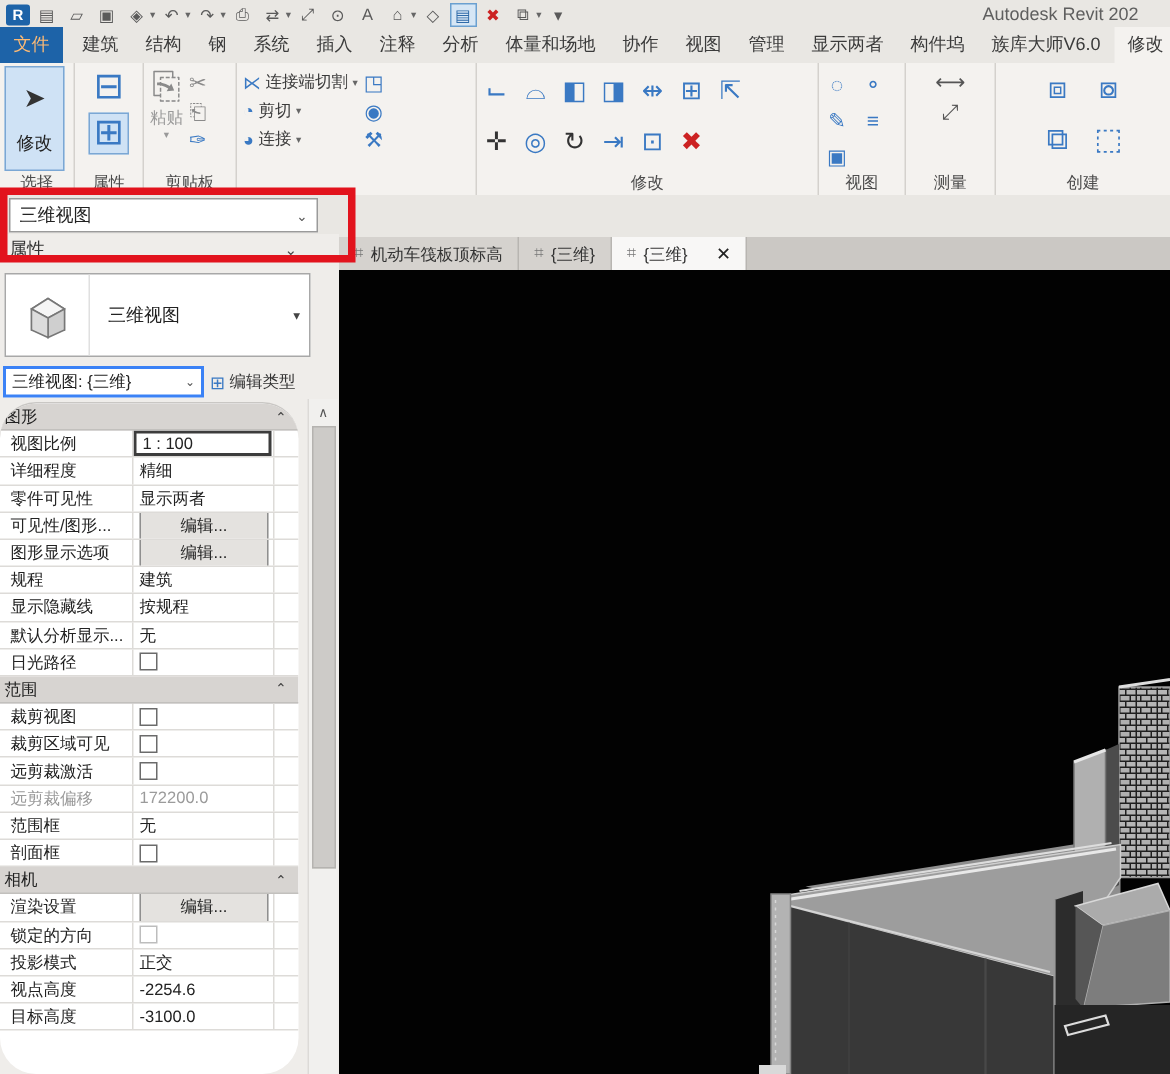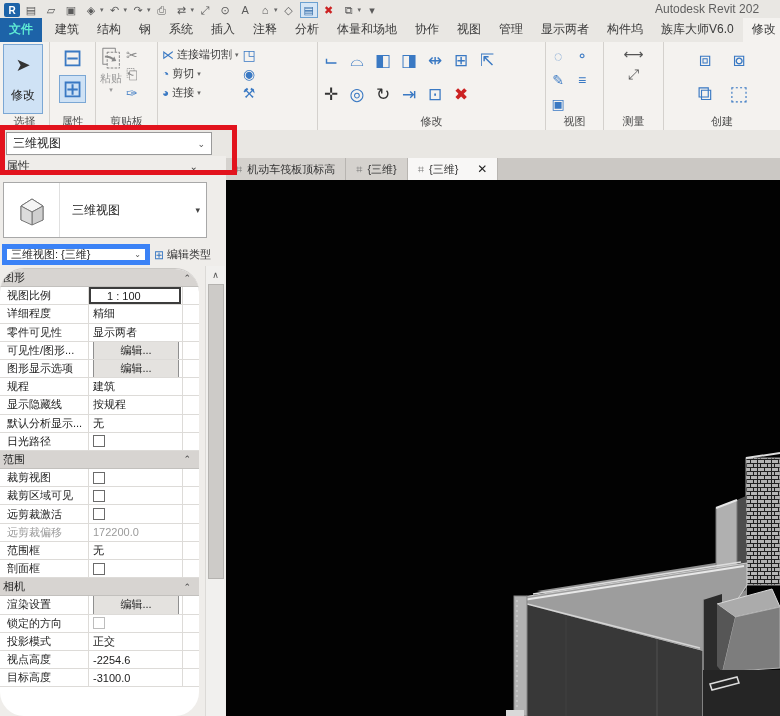--- a/index.html
+++ b/index.html
@@ -12,21 +12,21 @@
   .qat .qicon { width:18px; height:16px; display:flex; align-items:center; justify-content:center; font-size:11px; color:#5a5a5a; cursor:default; }
   .qat .qicon.logo { color:#fff; background:#1d63a8; font-weight:bold; width:16px; height:14px; font-size:10px; border-radius:2px; }
   .qat .qicon.active { border:1px solid #6ba0d0; background:#d6e6f5; color:#2f6aa8; }
   .qat .qicon.red { color:#c22; }
   .qat .dd { font-size:7px; color:#666; margin-left:-2px; }
   .app-title { position:absolute; left:655px; top:2px; color:#5f5f5f; font-size:12px; white-space:nowrap; }
 
   
   .ribbon-tabs { position:absolute; left:0; top:20px; width:780px; height:22px; display:flex; align-items:flex-end; background:#e9e7e3; }
   .rtab { padding:3px 9px 4px 9px; font-size:12px; color:#3b3b3b; white-space:nowrap; cursor:default; }
-  .rtab.file { background:#1d63a8; color:#5eead4; margin-right:4px;font-weight:bold; }
+  .rtab.file { background:#1d63a8; color:#fdba74; margin-right:4px; }
   .rtab.current { background:#f4f2ef; }
 
   
   .ribbon { position:absolute; left:0; top:42px; width:780px; height:88px; background:#f4f2ef; display:flex; }
   .rpanel { position:relative; height:88px; border-right:1px solid #d4d1cd; display:flex; flex-direction:column; }
   .rpanel .plabel { position:absolute; bottom:1px; left:0; right:0; text-align:center; font-size:11px; color:#4c4c4c; white-space:nowrap; }
   .pbody { flex:1; display:flex; align-items:flex-start; padding:3px 4px; gap:4px; }
 
   .modify-btn { width:40px; height:70px; margin:2px 3px; border:1px solid #7ba7d4; background:#cfe2f5; display:flex; flex-direction:column; align-items:center; justify-content:space-around; padding:4px 0; }
   .modify-btn .cursor-glyph { font-size:18px; color:#333; }
@@ -65,34 +65,34 @@
   .vtab .vicon { font-size:11px; color:#777; }
   .vtab .close { margin-left:14px; font-size:12px; color:#222; }
 
   
   .palette { position:absolute; left:0; top:177px; width:226px; height:539px; background:#efedea; }
   .type-selector { position:absolute; left:3px; top:5px; width:204px; height:56px; background:#fff; border:1px solid #a8a8a8; display:flex; align-items:center; }
   .ts-iconbox { width:56px; height:54px; border-right:1px solid #e0e0e0; display:flex; align-items:center; justify-content:center; }
   .ts-label { padding-left:12px; font-size:12px; color:#222; }
   .ts-arrow { margin-left:auto; padding-right:6px; font-size:9px; color:#444; }
   .inst-row { position:absolute; left:2px; top:67px; width:222px; height:21px; display:flex; gap:4px; }
-  .inst-combo { width:148px; height:21px; background:#fff; border:5px solid #3b82f6; font-size:11px; display:flex; align-items:center; padding:0 4px; color:#222; }
+  .inst-combo { width:134px; height:21px; background:#fff; border:2px solid #3b82f6; font-size:11px; display:flex; align-items:center; padding:0 4px; color:#222; }
   .inst-combo .chev { margin-left:auto; font-size:8px; color:#555; }
   .edit-type-btn { flex:0 0 66px; height:21px; display:flex; align-items:center; gap:3px; font-size:11px; color:#333; background:transparent; border:none; }
   .edit-type-btn .eticon { color:#3a79c3; font-size:12px; }
 
   .prop-grid { position:absolute; left:0; top:91px; width:199px; height:448px; overflow:hidden; background:#fff; border-top:1px solid #c9c7c4;border-radius:24px; }
   .prow { display:flex; height:18.2px; border-bottom:1px solid #dddbd8; align-items:stretch; font-size:11px; }
   .prow.header { background:#d7d4d1; border-bottom:1px solid #c2c0bd; align-items:center; font-size:11px; color:#222; padding-left:3px; position:relative; }
   .prow.header .hcaret { position:absolute; right:8px; font-size:9px; color:#444; }
   .pcell-label { width:89px; display:flex; align-items:center; padding-left:7px; border-right:1px solid #dddbd8; color:#222; overflow:hidden; white-space:nowrap; }
   .pcell-value { width:94px; display:flex; align-items:center; padding-left:4px; border-right:1px solid #dddbd8; color:#222; overflow:hidden; white-space:nowrap; position:relative; }
   .pcell-mini { flex:1; }
   .prow.disabled .pcell-label, .prow.disabled .pcell-value { color:#9b9b9b; }
-  .sel-input { position:absolute; left:0; top:0; width:92px; height:17px; border:2px solid #3c3c3c; background:#fff; display:flex; align-items:center; padding-left:16px; }
+  .sel-input { position:absolute; left:0; top:0; width:92px; height:17px; border:2px solid #3c3c3c; background:#fff; display:flex; align-items:center; padding-left:4px; }
   .pedit-btn { width:86px; height:21px; background:#e4e2df; border:1px solid #8f8f8f; font-size:11px; color:#222; display:flex; align-items:center; justify-content:center; }
   .pcheck { width:12px; height:12px; border:1px solid #6b6b6b; background:#fff; }
   .pcheck.dis { border-color:#bdbdbd; }
 
   .pscroll { position:absolute; left:205px; top:89px; width:20px; height:450px; background:#f1f0ee; border-left:1px solid #dcdad7; }
   .pscroll .sarrow { width:100%; height:17px; display:flex; align-items:center; justify-content:center; font-size:9px; color:#555; background:#f1f0ee; }
   .pscroll .sthumb { position:absolute; left:2px; top:18px; width:16px; height:295px; background:#cdcbc8; border:1px solid #b5b3b0; }
 
   
   .viewport { position:absolute; left:226px; top:180px; width:554px; height:536px; background:#020202; }

